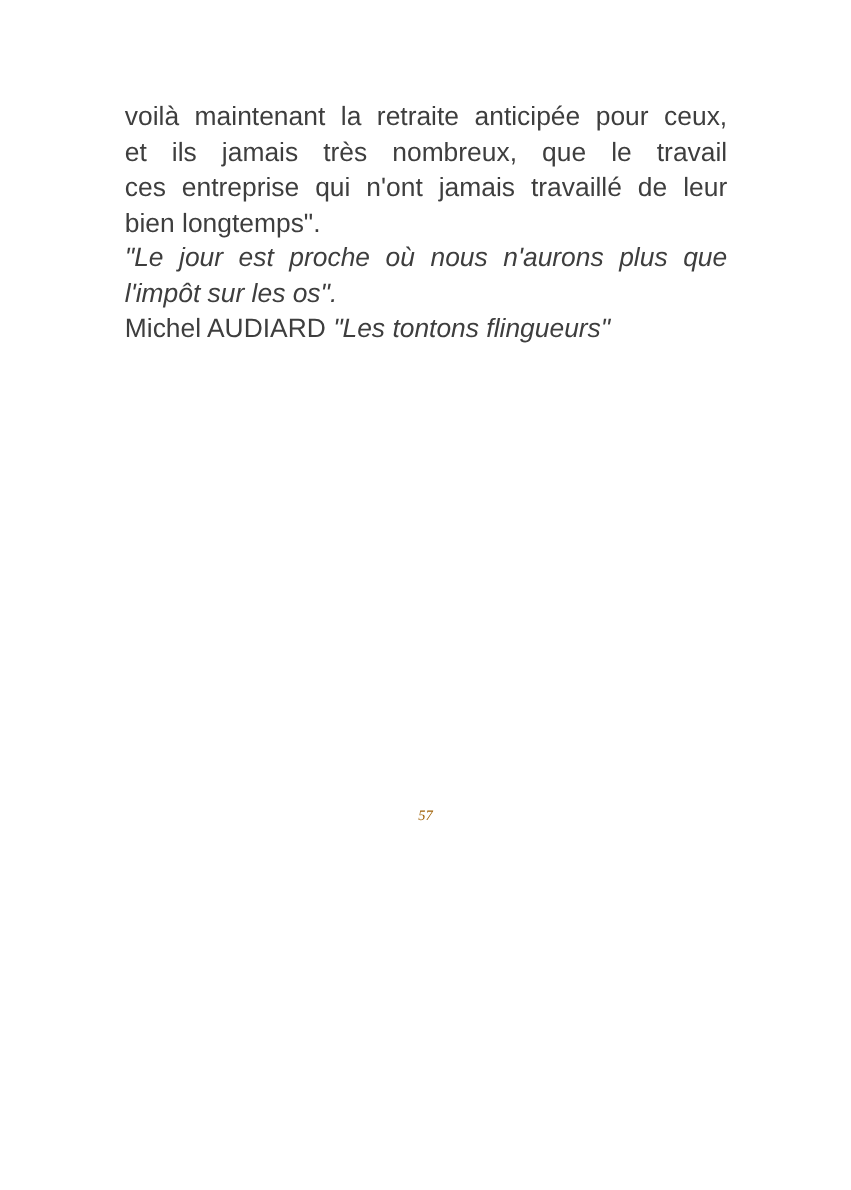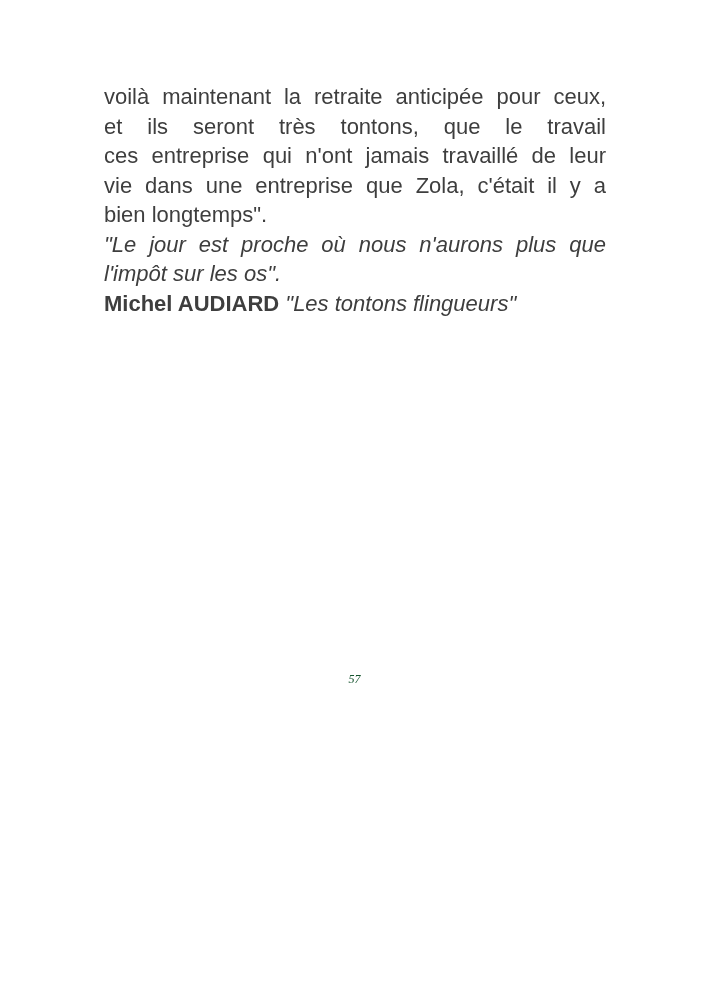--- a/index.html
+++ b/index.html
@@ -28,49 +28,48 @@
     white-space: normal;
   }
   .line.just {
     text-align: justify;
     text-align-last: justify;
   }
   .line.ital {
     font-style: italic;
   }
   .attribution .author {
-    font-weight: bold;
+    font-weight: normal;
     font-style: normal;
     text-align: center;
   }
   .attribution .work {
     font-style: italic;
   }
   .page-number {
     position: absolute;
     bottom: 33px;
     left: 0;
     width: 100%;
     text-align: center;
     font-family: "Liberation Serif", serif;
     font-style: italic;
     font-size: 12px;
-    color: #14532d;
+    color: #a16207;
   }
 </style>
 </head>
 <body>
 
 <div class="page">
 
   <div class="text-block">
     <div class="line just">voilà maintenant la retraite anticipée pour ceux,</div>
-    <div class="line just">et ils seront très tontons, que le travail</div>
+    <div class="line just">et ils jamais très nombreux, que le travail</div>
     <div class="line just">ces entreprise qui n'ont jamais travaillé de leur</div>
-    <div class="line just">vie dans une entreprise que Zola, c'était il y a</div>
     <div class="line">bien longtemps".</div>
     <div class="line just ital">"Le jour est proche où nous n'aurons plus que</div>
     <div class="line ital">l'impôt sur les os".</div>
     <div class="line attribution"><span class="author">Michel AUDIARD</span> <span class="work">"Les tontons flingueurs"</span></div>
   </div>
 
   <div class="page-number">57</div>
 
 </div>
 

